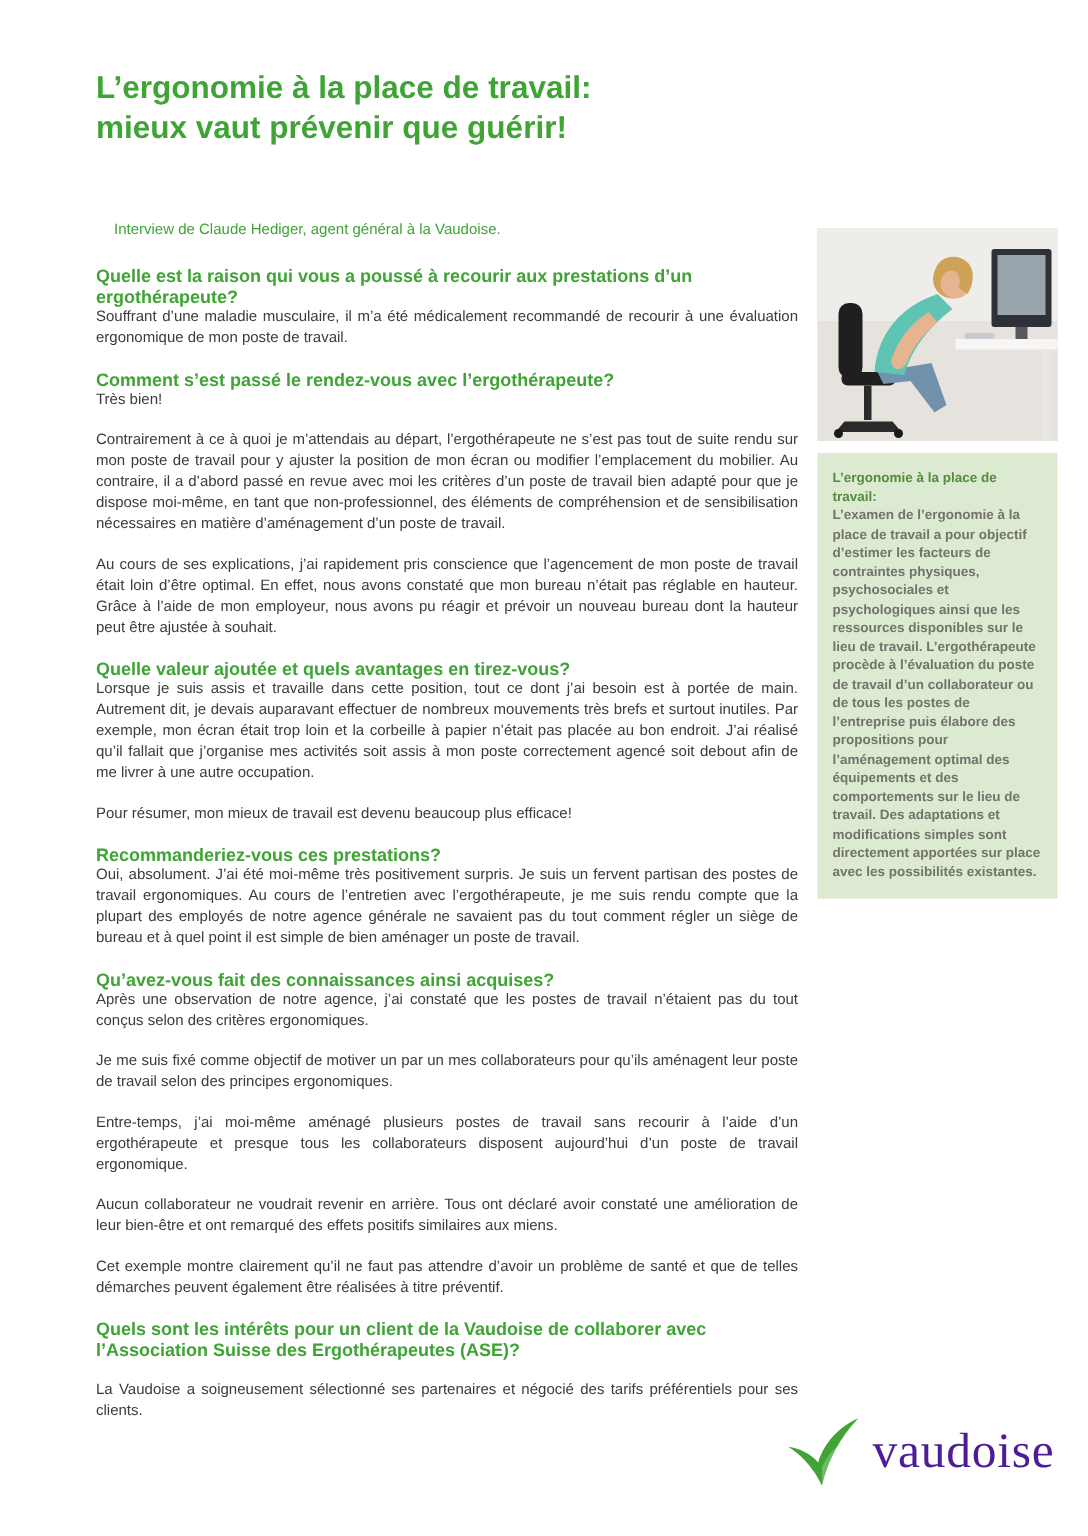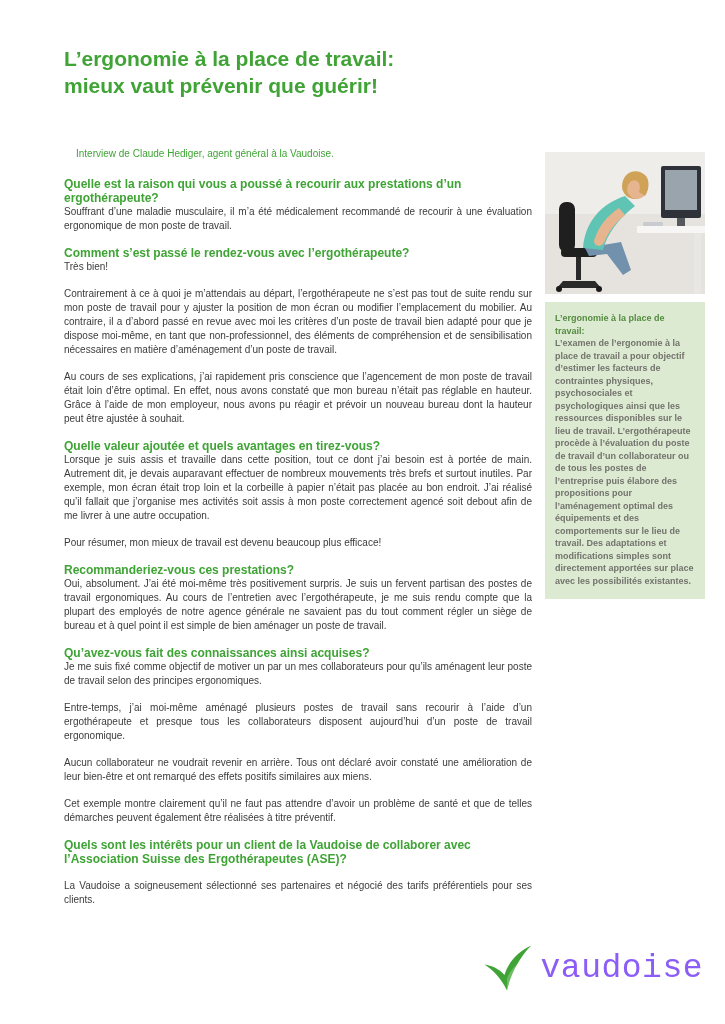--- a/index.html
+++ b/index.html
@@ -47,22 +47,22 @@
     hyphens:auto;font-weight:bold;-webkit-hyphens:auto;
   }
 
   
   .logo{
     position:absolute;right:22px;bottom:28px;
     display:flex;align-items:center;gap:8px;
   }
   .logo-mark{width:52px;height:56px;display:block;}
   .logo-text{
-    font-family:Liberation Mono, monospace;
-    color:#8b5cf6;font-size:33px;line-height:1;letter-spacing:0.5px;
+    font-family:Liberation Serif, serif;
+    color:#4c1d95;font-size:33px;line-height:1;letter-spacing:0.5px;
   }
 </style>
 </head>
 <body>
 
 <div class="page">
 
   <div class="main">
     <h1 class="title"><span>L’ergonomie à la place de travail:</span><br><span>mieux vaut prévenir que guérir!</span></h1>
 
@@ -78,20 +78,21 @@
     <div class="p">Au cours de ses explications, j’ai rapidement pris conscience que l’agencement de mon poste de travail était loin d’être optimal. En effet, nous avons constaté que mon bureau n’était pas réglable en hauteur. Grâce à l’aide de mon employeur, nous avons pu réagir et prévoir un nouveau bureau dont la hauteur peut être ajustée à souhait.</div>
 
     <div class="q">Quelle valeur ajoutée et quels avantages en tirez-vous?</div>
     <div class="p">Lorsque je suis assis et travaille dans cette position, tout ce dont j’ai besoin est à portée de main. Autrement dit, je devais auparavant effectuer de nombreux mouvements très brefs et surtout inutiles. Par exemple, mon écran était trop loin et la corbeille à papier n’était pas placée au bon endroit. J’ai réalisé qu’il fallait que j’organise mes activités soit assis à mon poste correctement agencé soit debout afin de me livrer à une autre occupation.</div>
     <div class="p">Pour résumer, mon mieux de travail est devenu beaucoup plus efficace!</div>
 
     <div class="q">Recommanderiez-vous ces prestations?</div>
     <div class="p">Oui, absolument. J’ai été moi-même très positivement surpris. Je suis un fervent partisan des postes de travail ergonomiques. Au cours de l’entretien avec l’ergothérapeute, je me suis rendu compte que la plupart des employés de notre agence générale ne savaient pas du tout comment régler un siège de bureau et à quel point il est simple de bien aménager un poste de travail.</div>
 
     <div class="q">Qu’avez-vous fait des connaissances ainsi acquises?</div>
+    <div class="p">Après une observation de notre agence, j’ai constaté que les postes de travail n’étaient pas du tout conçus selon des critères ergonomiques.</div>
     <div class="p">Je me suis fixé comme objectif de motiver un par un mes collaborateurs pour qu’ils aménagent leur poste de travail selon des principes ergonomiques.</div>
     <div class="p">Entre-temps, j’ai moi-même aménagé plusieurs postes de travail sans recourir à l’aide d’un ergothérapeute et presque tous les collaborateurs disposent aujourd’hui d’un poste de travail ergonomique.</div>
     <div class="p">Aucun collaborateur ne voudrait revenir en arrière. Tous ont déclaré avoir constaté une amélioration de leur bien-être et ont remarqué des effets positifs similaires aux miens.</div>
     <div class="p">Cet exemple montre clairement qu’il ne faut pas attendre d’avoir un problème de santé et que de telles démarches peuvent également être réalisées à titre préventif.</div>
 
     <div class="q">Quels sont les intérêts pour un client de la Vaudoise de collaborer avec l’Association Suisse des Ergothérapeutes (ASE)?</div>
     <div class="p" style="margin-top:13px">La Vaudoise a soigneusement sélectionné ses partenaires et négocié des tarifs préférentiels pour ses clients.</div>
   </div>
 
   <div class="sidebar">

